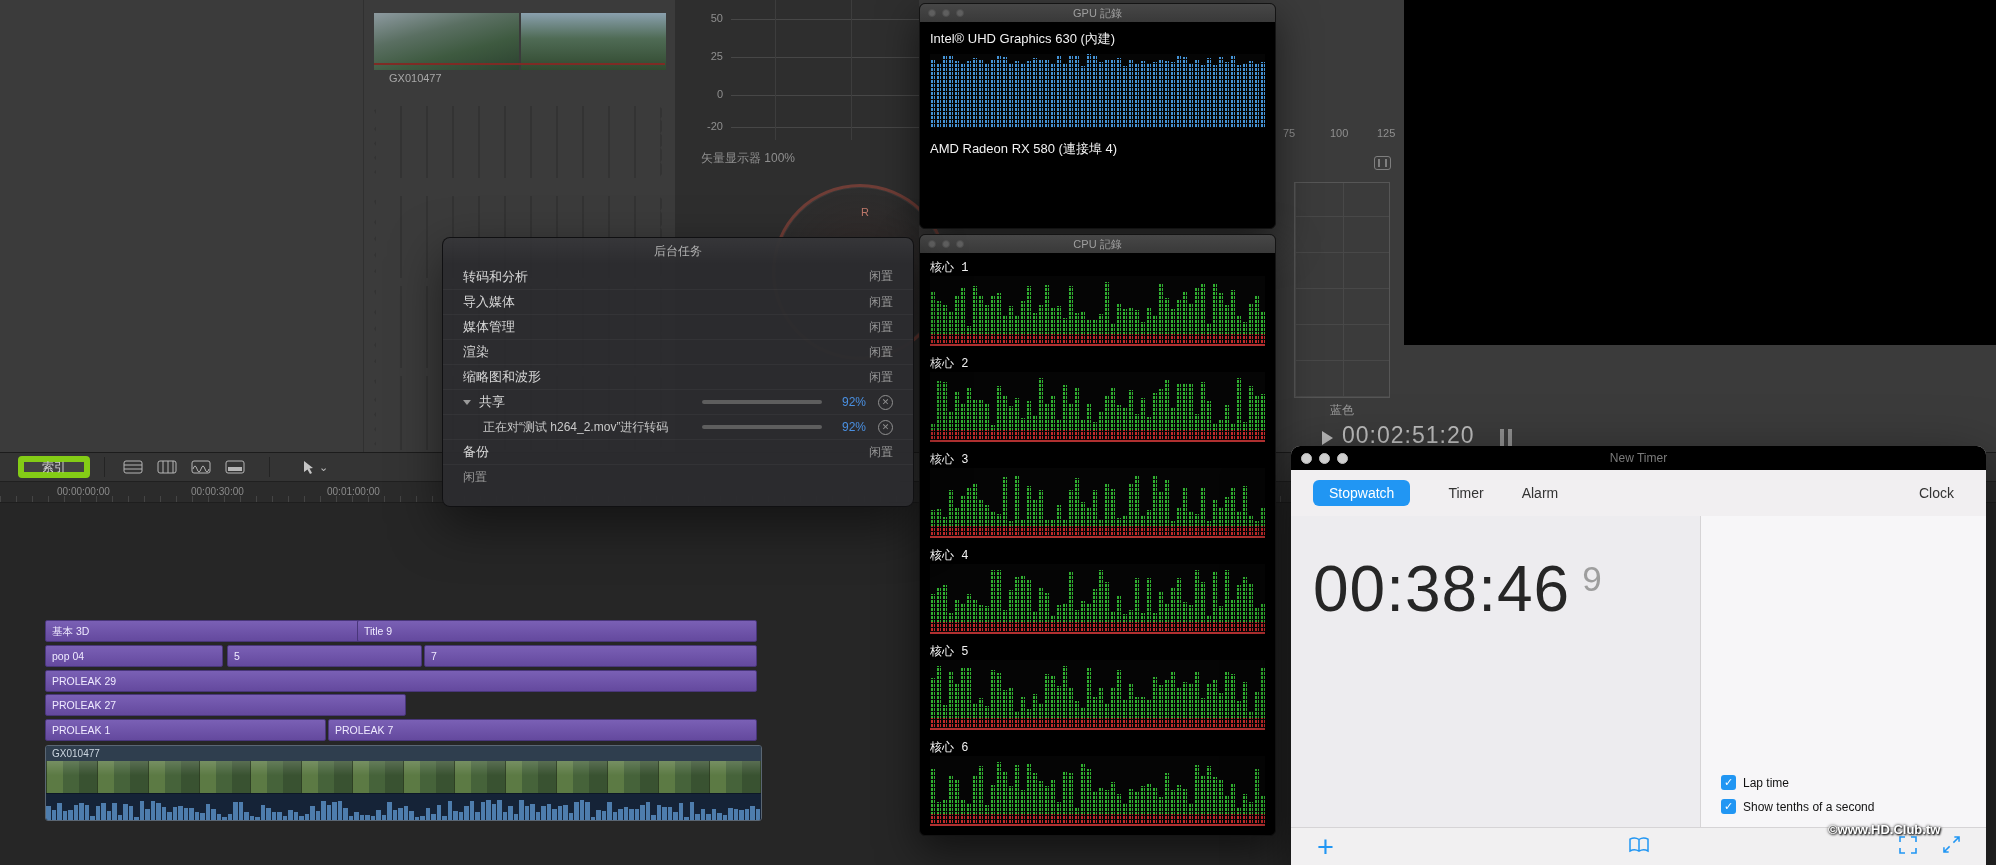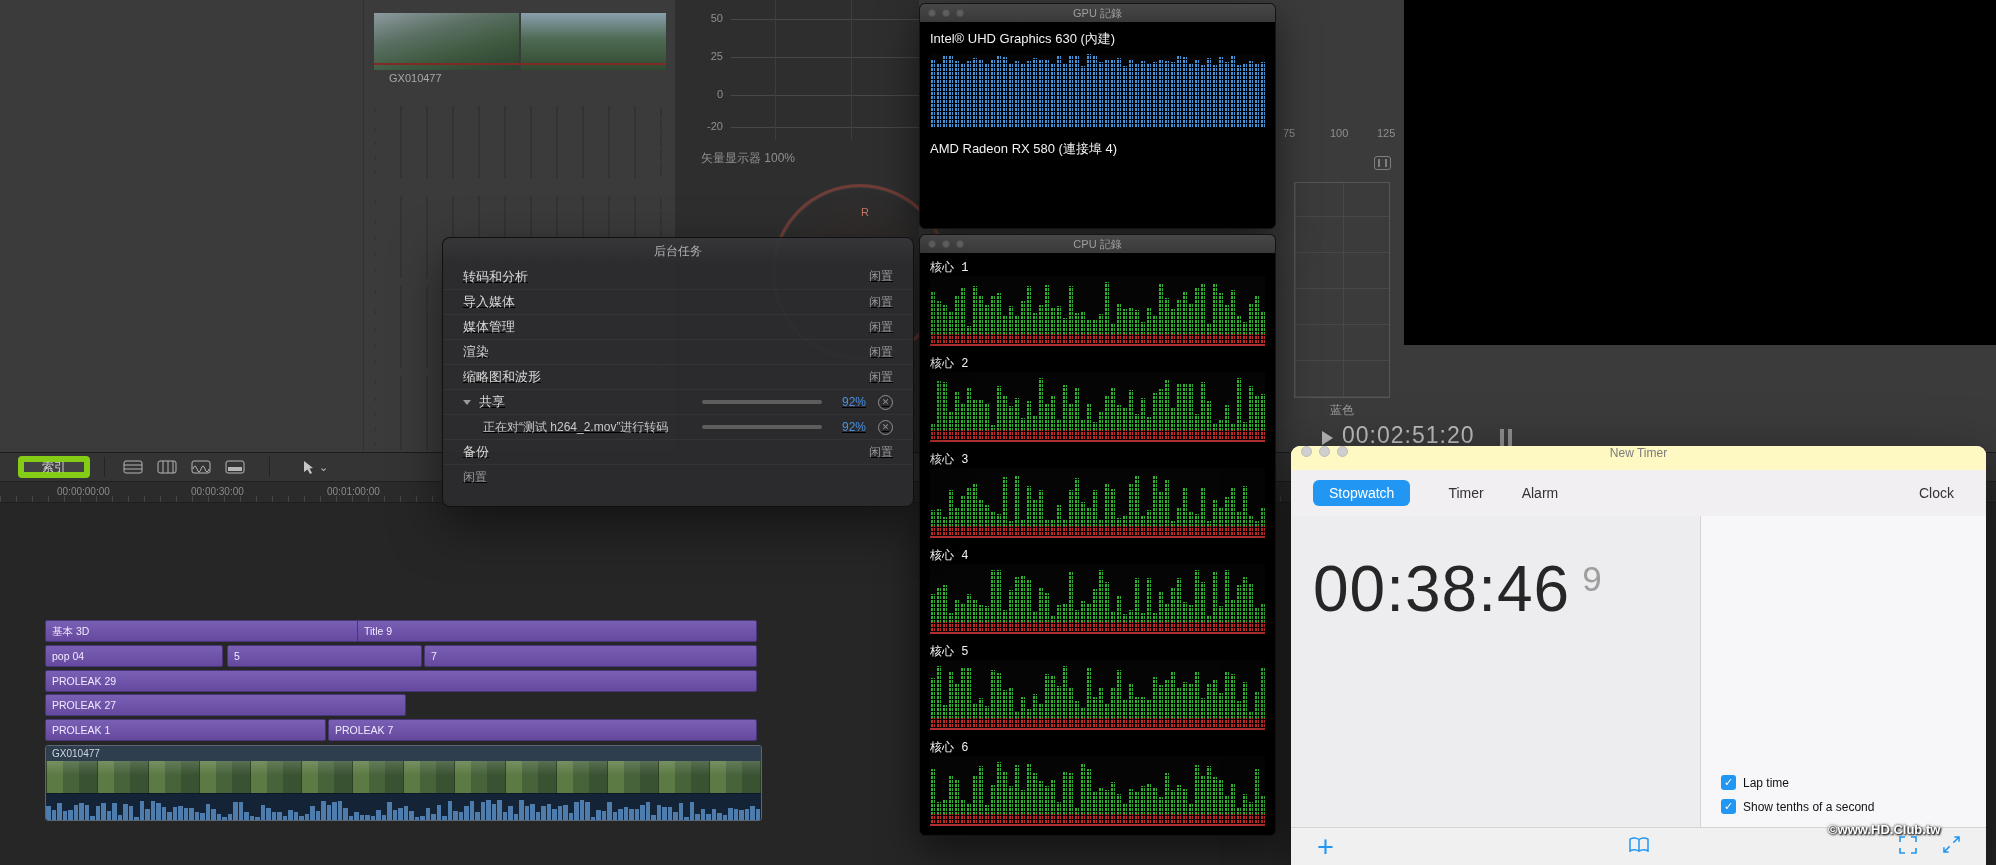--- a/index.html
+++ b/index.html
@@ -97,35 +97,35 @@
   .gpu-graph-box { height:74px; }
   .gpu-empty { height:62px; background:#000; }
   .cpu-core { height:96px; padding-top:2px; }
   .core-label { color:#f2f2f2; font-size:12px; height:17px;font-family:Liberation Mono, monospace; }
   .core-graph { height:70px; }
 
   
   .tasks-win { left:442px; top:237px; width:472px; height:270px; background:rgba(43,43,46,.97); border:1px solid rgba(0,0,0,.6);
     border-radius:8px; box-shadow:0 18px 50px rgba(0,0,0,.5); overflow:hidden; }
   .bt-title { height:26px; display:flex; align-items:center; justify-content:center; font-size:12px; color:#b3b3b3; background:linear-gradient(rgba(255,255,255,.05),rgba(255,255,255,0)); }
-  .bt-row { height:25px; display:flex; align-items:center; padding:0 20px;text-decoration:underline; }
+  .bt-row { height:25px; display:flex; align-items:center; padding:0 20px; }
   .bt-row + .bt-row { border-top:1px solid rgba(255,255,255,.04); }
   .bt-label { font-size:13px; color:#d8d8d8; flex:1; }
   .bt-sub { font-size:12px; color:#c9c9c9; flex:1; padding-left:20px; }
   .bt-status { font-size:12px; color:#9a9a9a; }
   .disclosure { width:0; height:0; border-top:5px solid #9a9a9a; border-left:4px solid transparent; border-right:4px solid transparent; margin-right:8px; }
   .p-track { width:120px; height:4px; border-radius:2px; background:#5e5e5e; margin-right:10px; overflow:hidden; }
   .p-fill { height:100%; background:#b8b8b8; border-radius:2px; }
   .p-pct { width:34px; text-align:right; font-size:12px; color:#4a90e2; margin-right:12px; }
   .cancel-btn { width:15px; height:15px; border:1px solid #909090; border-radius:50%; color:#909090; font-size:9px; line-height:13px; text-align:center; }
 
   
   .timer-win { left:1291px; top:446px; width:695px; height:419px; background:#f0eff0; border-radius:9px 9px 0 0;
     box-shadow:0 20px 60px rgba(0,0,0,.55); overflow:hidden; color:#222; }
-  .tw-titlebar { height:24px; background:#fef9c3; position:relative; display:flex; }
+  .tw-titlebar { height:24px; background:#000000; position:relative; display:flex; align-items:center; }
   .tw-lights { display:flex; gap:7px; margin-left:10px; z-index:1; }
   .tw-lights span { width:11px; height:11px; border-radius:50%; background:#cfcfcf; border:1px solid #bdbdbd; }
   .tw-title { position:absolute; left:0; right:0; text-align:center; font-size:12px; color:#7a7a7a; }
   .tw-tabs { height:46px; background:#f1eff1; display:flex; align-items:center; padding:0 30px; }
   .tw-tab { font-size:14px; color:#333; margin-right:38px; padding:5px 0; }
   .tw-tab.active { background:#2196f3; color:#fff; border-radius:6px; padding:5px 16px; margin-left:-8px; }
   .tw-tab.right { margin-left:auto; margin-right:2px; }
   .tw-body { display:flex; height:311px; }
   .tw-left { width:409px; background:#edecef; padding:36px 0 0 22px; }
   .tw-time { font-size:64px; color:#262626; letter-spacing:1px; }

